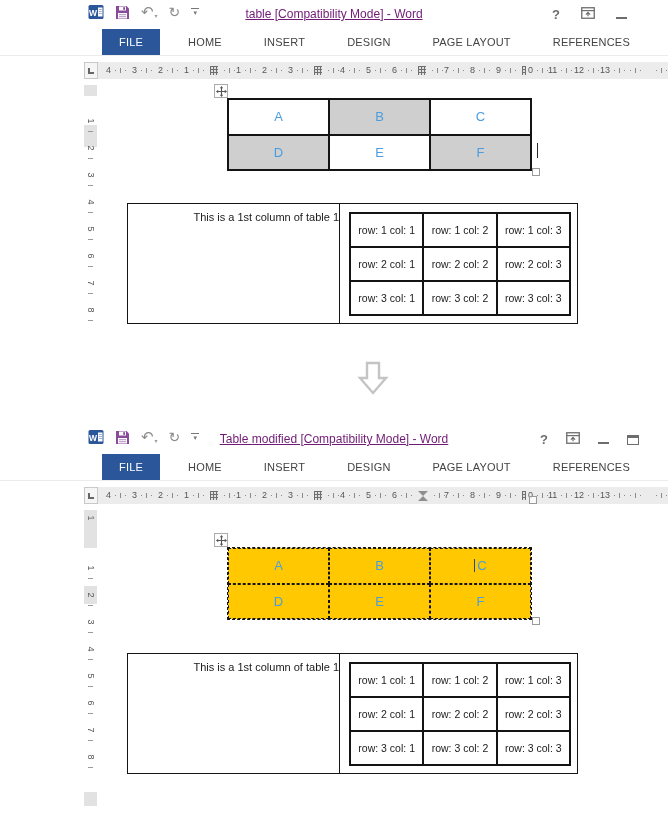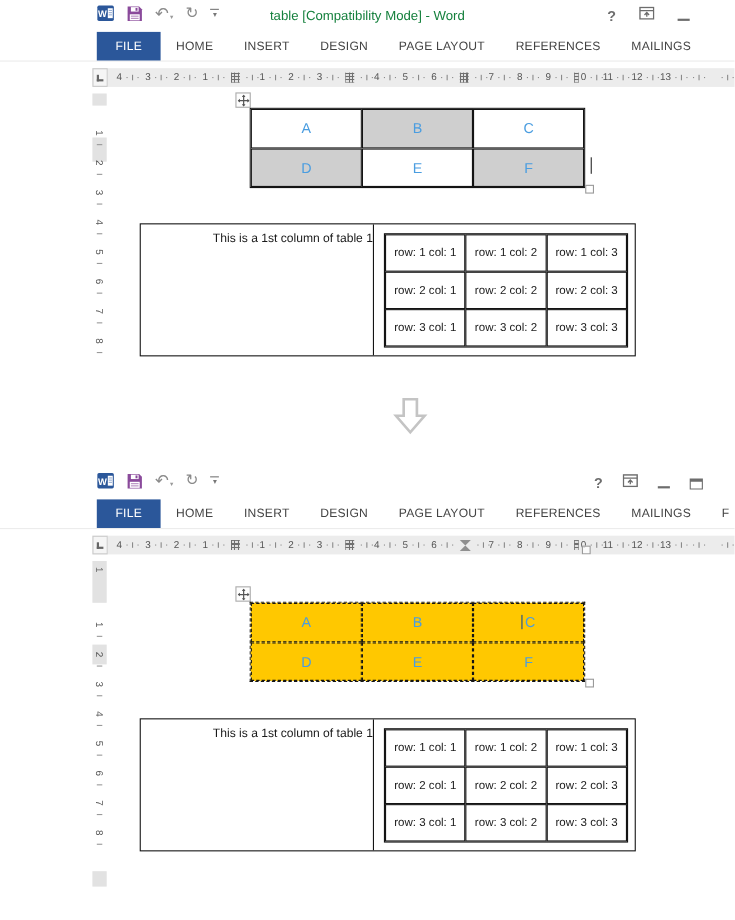--- a/index.html
+++ b/index.html
@@ -17,33 +17,33 @@
   .qat { position:absolute; left:88px; top:4px; display:flex; align-items:center; gap:11px; }
   .qat .ic { display:inline-flex; align-items:center; justify-content:center; }
   .undo-wrap { display:inline-flex; align-items:flex-end; gap:1px; }
   .glyph-undo { font-family:"DejaVu Sans",sans-serif; font-size:15px; color:#8a8a8a; line-height:14px; }
   .glyph-redo { font-family:"DejaVu Sans",sans-serif; font-size:14px; color:#8a8a8a; line-height:14px; }
   .mini-caret { font-family:"DejaVu Sans",sans-serif; font-size:6px; color:#9a9a9a; line-height:6px; }
   .qat-custom { display:inline-flex; flex-direction:column; align-items:center; gap:1px; }
   .qat-custom .bar { width:8px; height:0; border-top:1.5px solid #777; }
   .qat-custom .car { font-family:"DejaVu Sans",sans-serif; font-size:7px; color:#777; line-height:6px; }
   .title { position:absolute; left:120px; right:120px; top:0; height:28px;
-    display:flex; align-items:center; justify-content:center; font-size:12px; color:#15803d; white-space:nowrap; }
+    display:flex; align-items:center; justify-content:center; font-size:12px; color:#701a75; white-space:nowrap;text-decoration:underline; }
   .winbtns { position:absolute; top:5px; display:flex; align-items:center; gap:21px; }
   .w0 .winbtns { left:552px; }
   .w1 .winbtns { left:540px; gap:18px; }
   .help-q { font-size:13px; font-weight:bold; color:#6d6d6d; }
   .minimize-dash { width:11px; height:2px; background:#6d6d6d; margin-top:7px; }
   .maximize-box { width:12px; height:10px; border:1.5px solid #6d6d6d; border-top-width:3px; margin-top:2px; }
 
   
   .tabrow { position:absolute; top:29px; left:0; right:0; height:27px; display:flex; align-items:stretch;
     padding-left:88px; border-bottom:1px solid #ececec; background:#fff; }
   .tab { display:flex; align-items:center; padding:0 14px; font-size:11px; color:#444;
-    letter-spacing:.2px; white-space:nowrap; cursor:default; }
+    letter-spacing:.2px; white-space:nowrap; cursor:default;margin-left:14px; }
   .tab.active { background:#2b579a; color:#fff; padding:0 17px; }
 
   
   .rulerrow { position:absolute; top:62px; left:0; right:0; height:17px; }
   .tabsel { position:absolute; left:84px; top:0; width:14px; height:17px; background:#f5f5f5;
     border:1px solid #c9c9c9; display:flex; align-items:center; justify-content:center; }
   .tabsel .lmark { width:6px; height:6px; border-left:2px solid #666; border-bottom:2px solid #666; }
   .h-ruler { position:absolute; left:98px; right:0; top:0; height:17px; background:#ececec;
     display:flex; align-items:center; padding-left:8px; overflow:hidden; }
   .ht { position:relative; flex:0 0 26px; width:26px; height:17px; display:flex; align-items:center; }
@@ -494,20 +494,21 @@
         <span class="undo-wrap">
           <span class="glyph-undo">↶</span>
           <span class="mini-caret">▾</span>
         </span>
         <span class="glyph-redo">↻</span>
         <span class="qat-custom">
             <span class="bar"></span>
             <span class="car">▾</span>
           </span>
       </div>
+      <div class="title">Table modified [Compatibility Mode] - Word</div>
       <div class="winbtns">
         <span class="help-q">?</span>
         <span>
           <svg width="14" height="12" viewBox="0 0 14 12">
               <rect x="0.75" y="0.75" width="12.5" height="10.5" fill="none" stroke="#6d6d6d" stroke-width="1.3"></rect>
               <line x1="0.75" y1="3.6" x2="13.25" y2="3.6" stroke="#6d6d6d" stroke-width="1.2"></line>
               <path d="M7 9.2 V6 M4.9 7.6 L7 5.4 L9.1 7.6" fill="none" stroke="#6d6d6d" stroke-width="1.2"></path>
             </svg>
         </span>
         <span class="minimize-dash"></span>

